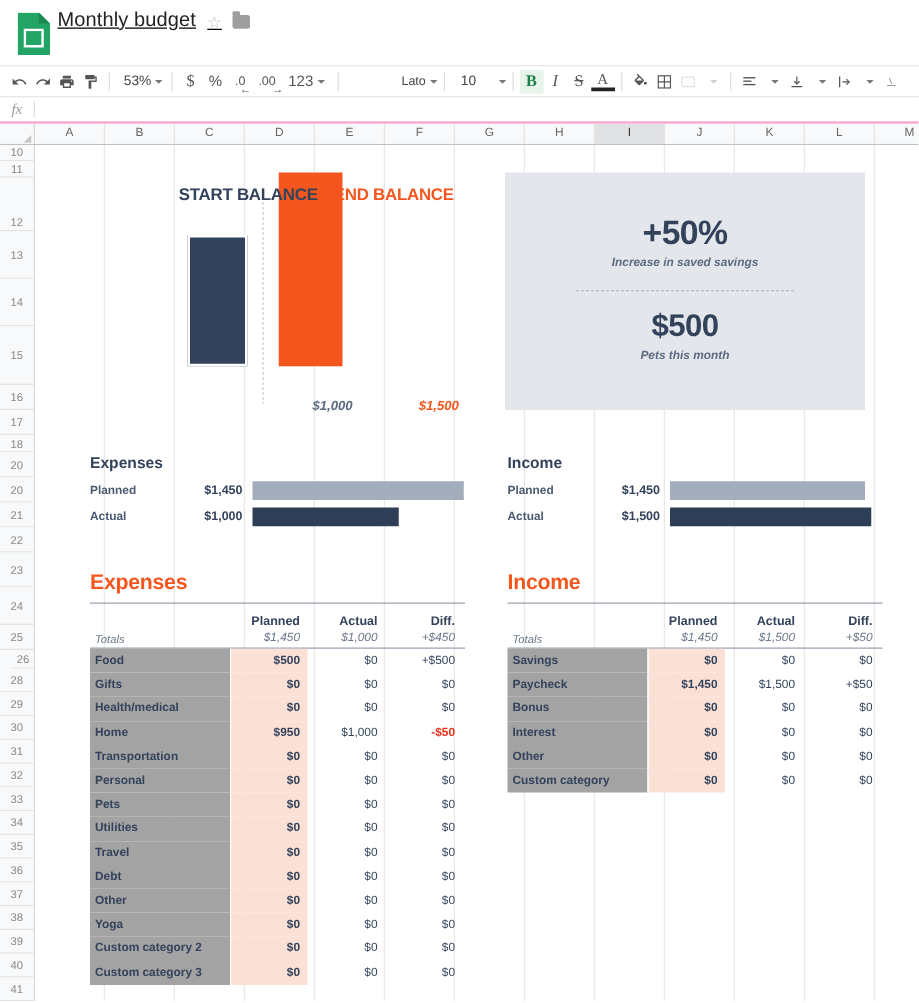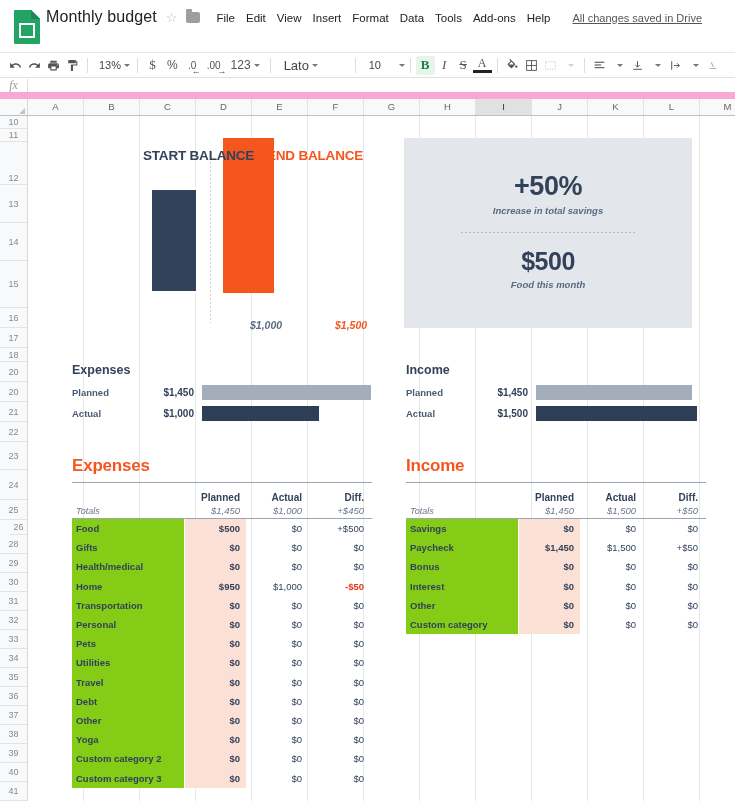--- a/index.html
+++ b/index.html
@@ -27,21 +27,21 @@
     position: absolute; left: 5px; top: 13px; width: 16px; height: 15px;
     background: #fff;
   }
   .sheets-logo .grid::before {
     content:""; position:absolute; left:2px; top:2px; right:2px; bottom:2px;
     background:
       linear-gradient(to bottom, #21A464 0 1.5px, transparent 1.5px) 0 0/100% 4px repeat-y,
       linear-gradient(to right, #21A464 0 1.5px, transparent 1.5px) 0 0/5px 100% repeat-x;
     background-color:#21A464;
   }
-  .title-block { display: flex; flex-direction: row; gap: 16px; padding-top: 2px; }
+  .title-block { display: flex; flex-direction: column; gap: 2px; padding-top: 2px; text-decoration: underline; }
   .title-row { display: flex; align-items: center; gap: 9px; }
   .doc-title { font-size: 16px; color: #222; font-weight: 400; letter-spacing: .1px; }
   .star-icon { color: #bdbdbd; font-size: 13px; line-height: 1; cursor: pointer; }
   .folder-icon { width: 14px; height: 11px; background:#9e9e9e; border-radius:1px 2px 2px 2px; position: relative; }
   .folder-icon::before { content:""; position:absolute; top:-2.5px; left:0; width:6px; height:3px; background:#9e9e9e; border-radius:1px 1px 0 0; }
   .menu-row { display: flex; align-items: center; gap: 11px; font-size: 11.5px; color: #222; margin-top: 2px; }
   .menu-row .mi { cursor: pointer; }
   .save-state { color: #555; font-size: 11px; text-decoration: underline; margin-left: 11px; cursor: pointer; }
 
   
@@ -49,30 +49,30 @@
     height: 26px; display: flex; align-items: center; gap: 0;
     padding: 0 6px; border-top: 1px solid #e8e8e8; border-bottom: 1px solid #e0e0e0;
     font-size: 11px; color: #444; background:#fff;
   }
   .tb { display: flex; align-items: center; justify-content: center; height: 20px; min-width: 19px; padding: 0 3px; cursor: pointer; color:#555; }
   .tb.wide { padding: 0 5px; }
   .tb svg { display:block; }
   .tb-sep { width: 1px; height: 15px; background: #ddd; margin: 0 5px; }
   .caret { width:0;height:0;border-left:3px solid transparent;border-right:3px solid transparent;border-top:3.5px solid #777; margin-left:3px; }
   .zoom-box { font-size: 11px; color:#444; display:flex; align-items:center; padding:0 2px 0 6px; }
-  .font-box { width: 74px; font-size: 13px; color:#444; display:flex; align-items:center; justify-content:flex-start; padding-left:8px; }
+  .font-box { width: 74px; font-size: 10px; color:#444; display:flex; align-items:center; justify-content:flex-end; padding-left:8px; }
   .size-box { width: 44px; font-size: 11px; color:#444; display:flex; align-items:center; justify-content:space-between; padding-left:8px; }
   .bold-btn { font-weight:bold; font-family:"Liberation Serif", serif; color:#1a7f46; background:#e6f4ea; font-size:13px; width:19px; height:19px; border-radius:2px;}
   .ital-btn { font-style:italic; font-family:"Liberation Serif", serif; font-size:13px; }
   .strike-btn { text-decoration: line-through; font-family:"Liberation Serif", serif; font-size:13px;}
   .textcolor-btn { font-family:"Liberation Serif", serif; font-size:12px; border-bottom:3px solid #222; line-height:11px; height:15px;}
   .faded { opacity: .33; }
 
   
-  .formulabar { height: 21px; display:flex; align-items:center; border-bottom:7px solid #f9a8d4; background:#fff;}
+  .formulabar { height: 21px; display:flex; align-items:center; border-bottom:2px solid #f9a8d4; background:#fff;}
   .fx { width: 27px; text-align:center; font-family:"Liberation Serif", serif; font-style:italic; font-size:12px; color:#9a9a9a;}
   .fx-sep { width:1px; height:13px; background:#ddd;}
   .fx-input { flex:1; height:100%; font-size:11px; color:#222; padding-left:6px; }
 
   
   .grid-wrap { position: relative; width: 735px; height: 702px; overflow: hidden; }
   .colhead { display:flex; height: 17px; background:#f8f9fa; border-bottom:1px solid #c0c0c0;}
   .corner { width: 28px; flex:0 0 28px; background:#f8f9fa; border-right:1px solid #d8d8d8; position:relative;}
   .corner::after{content:"";position:absolute;right:2px;bottom:1px;width:0;height:0;border-left:6px solid transparent;border-bottom:6px solid #c3c3c3;}
   .ch {
@@ -132,53 +132,41 @@
   .tbl-title { font-size:17px; font-weight:bold; color:#F4561E; letter-spacing:-.2px; }
   .tbl-hr { height:1px; background:#9aa4b2; margin:6px 0 0 0; }
   .t-head { display:flex; height:20px; align-items:flex-end; padding-top:2px;}
   .t-tot { display:flex; height:16px; align-items:center; border-bottom:1px solid #9aa4b2;}
   .t-row { display:flex; height:19.2px; align-items:center; }
   .c-name { width:112px; font-size:9.5px; font-weight:bold; color:#33425B; padding-left:4px; }
   .c-num { width:62px; text-align:right; font-size:9.5px; color:#33425B; padding-right:6px; font-weight:bold;}
   .t-head .c-num { font-size:10px; }
   .t-tot .c-name, .t-tot .c-num { font-style:italic; font-weight:normal; color:#6b7787; font-size:9px;}
   .t-tot .c-num { font-size:9.5px; }
-  .t-row .c-name { background:#84cc16; height:19.2px; display:flex; align-items:center; }
+  .t-row .c-name { background:#a3a3a3; height:19.2px; display:flex; align-items:center; }
   .t-row .c-num.pl { background:#fbe0d5; height:19.2px; display:flex; align-items:center; justify-content:flex-end; border-left:1px solid #fff; }
   .t-row .c-num.ac, .t-row .c-num.df { color:#33425B; font-weight:normal;}
   .neg { color:#e8331b !important; font-weight:bold !important; }
   .t-head .c-num { color:#33425B; font-weight:bold;}
 </style>
 </head>
 <body>
 
 <div class="topbar">
   <div class="sheets-logo">
     <div class="page"></div>
       <div class="fold"></div>
       <div class="grid"></div>
   </div>
   <div class="title-block">
     <div class="title-row">
       <span class="doc-title">Monthly budget</span>
       <span class="star-icon">☆</span>
       <span class="folder-icon"></span>
     </div>
-    <div class="menu-row">
-      <span class="mi">File</span>
-      <span class="mi">Edit</span>
-      <span class="mi">View</span>
-      <span class="mi">Insert</span>
-      <span class="mi">Format</span>
-      <span class="mi">Data</span>
-      <span class="mi">Tools</span>
-      <span class="mi">Add-ons</span>
-      <span class="mi">Help</span>
-      <span class="save-state">All changes saved in Drive</span>
-    </div>
   </div>
 </div>
 
 <div class="toolbar">
   <div class="tb">
     <svg width="13" height="13" viewBox="0 0 24 24" fill="#555">
         <path d="M12.5 8c-2.65 0-5.05.99-6.9 2.6L2 7v9h9l-3.62-3.62c1.39-1.16 3.16-1.88 5.12-1.88 3.54 0 6.55 2.31 7.6 5.5l2.37-.78C21.08 11.03 17.15 8 12.5 8z"></path>
       </svg>
   </div>
   <div class="tb">
@@ -191,21 +179,21 @@
         <path d="M19 8H5c-1.66 0-3 1.34-3 3v6h4v4h12v-4h4v-6c0-1.66-1.34-3-3-3zm-3 11H8v-5h8v5zm3-7c-.55 0-1-.45-1-1s.45-1 1-1 1 .45 1 1-.45 1-1 1zm-1-9H6v4h12V3z"></path>
       </svg>
   </div>
   <div class="tb">
     <svg width="13" height="13" viewBox="0 0 24 24" fill="#555">
         <path d="M18 4V3c0-.55-.45-1-1-1H5c-.55 0-1 .45-1 1v4c0 .55.45 1 1 1h12c.55 0 1-.45 1-1V6h1v4H9v11c0 .55.45 1 1 1h2c.55 0 1-.45 1-1v-9h8V4h-3z"></path>
       </svg>
   </div>
   <div class="tb-sep"></div>
   <div class="zoom-box">
-    <span>13%</span>
+    <span>53%</span>
     <span class="caret"></span>
   </div>
   <div class="tb-sep"></div>
   <div class="tb wide" style="font-family:'Liberation Serif',serif;font-size:13px;">$</div>
   <div class="tb wide" style="font-size:12px;">%</div>
   <div class="tb wide" style="font-size:10px;position:relative;">
     <span>.0</span>
     <span style="position:absolute;bottom:-1px;right:1px;font-size:9px;">←</span>
   </div>
   <div class="tb wide" style="font-size:10px;position:relative;">
@@ -373,24 +361,24 @@
         <div class="bar bar-start"></div>
         <div class="bar bar-end"></div>
         <div class="bc-lab start">START BALANCE</div>
         <div class="bc-lab end">END BALANCE</div>
         <div class="bc-val start">$1,000</div>
         <div class="bc-val end">$1,500</div>
       </div>
 
       <div class="savings">
         <div class="sv-pct">+50%</div>
-        <div class="sv-sub">Increase in total savings</div>
+        <div class="sv-sub">Increase in saved savings</div>
         <div class="sv-rule"></div>
         <div class="sv-amt">$500</div>
-        <div class="sv-amt2">Food this month</div>
+        <div class="sv-amt2">Pets this month</div>
       </div>
 
       <div class="progsec left">
         <div class="ps-title">Expenses</div>
         <div class="ps-row">
           <div class="ps-lab">Planned</div>
           <div class="ps-val">$1,450</div>
           <div class="ps-bar planned" id="exp-pl-bar" style="width: 169px;"></div>
         </div>
         <div class="ps-row">

